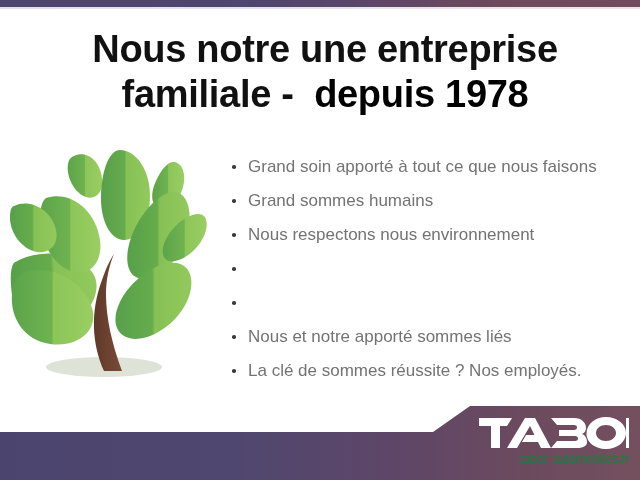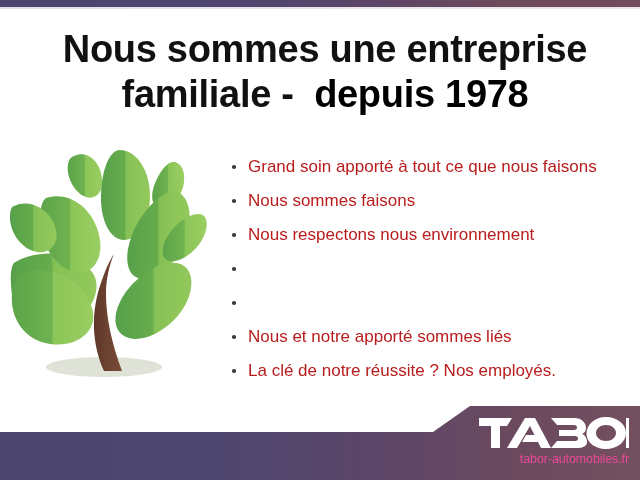--- a/index.html
+++ b/index.html
@@ -70,21 +70,21 @@
     margin: 0;
     padding: 0;
     list-style: none;
   }
   .bullets li {
     position: relative;
     padding-left: 17px;
     height: 34px;
     line-height: 34px;
     font-size: 17px;
-    color: #b91c1c;
+    color: #737373;
     white-space: nowrap;
   }
   .bullets li .dot {
     position: absolute;
     left: 1px;
     top: 15px;
     width: 3.5px;
     height: 3.5px;
     border-radius: 50%;
     background: #3b3b3b;
@@ -128,46 +128,46 @@
     width: 150px;
     height: 36px;
   }
   .logo-tagline {
     position: absolute;
     left: 0;
     top: 36px;
     width: 150px;
     text-align: right;
     font-size: 12.5px;
-    color: #ec4899;
+    color: #15803d;
     letter-spacing: -0.1px;
     line-height: 16px;
   }
 </style>
 </head>
 <body>
 
 <div id="slide">
 
   <div class="top-bar"></div>
   <div class="top-bar-hairline"></div>
 
   <div class="headline">
-    <span>Nous sommes une entreprise</span>
+    <span>Nous notre une entreprise</span>
     <span class="line2"><span>familiale -  </span><span class="accent">depuis 1978</span></span>
   </div>
 
   <ul class="bullets">
     <li><span class="dot"></span><span>Grand soin apporté à tout ce que nous faisons</span></li>
-    <li><span class="dot"></span><span>Nous sommes faisons</span></li>
+    <li><span class="dot"></span><span>Grand sommes humains</span></li>
     <li><span class="dot"></span><span>Nous respectons nous environnement</span></li>
     <li><span class="dot"></span></li>
     <li><span class="dot"></span></li>
     <li><span class="dot"></span><span>Nous et notre apporté sommes liés</span></li>
-    <li><span class="dot"></span><span>La clé de notre réussite ? Nos employés.</span></li>
+    <li><span class="dot"></span><span>La clé de sommes réussite ? Nos employés.</span></li>
   </ul>
 
   <div class="tree">
     <svg width="200" height="245" viewBox="0 0 200 245">
       <defs>
         <linearGradient id="lgA" x1="0" y1="0" x2="1" y2="0">
           <stop offset="0%" stop-color="#57a04a"></stop>
           <stop offset="48%" stop-color="#66ac4c"></stop>
           <stop offset="52%" stop-color="#86c155"></stop>
           <stop offset="100%" stop-color="#93c95c"></stop>

